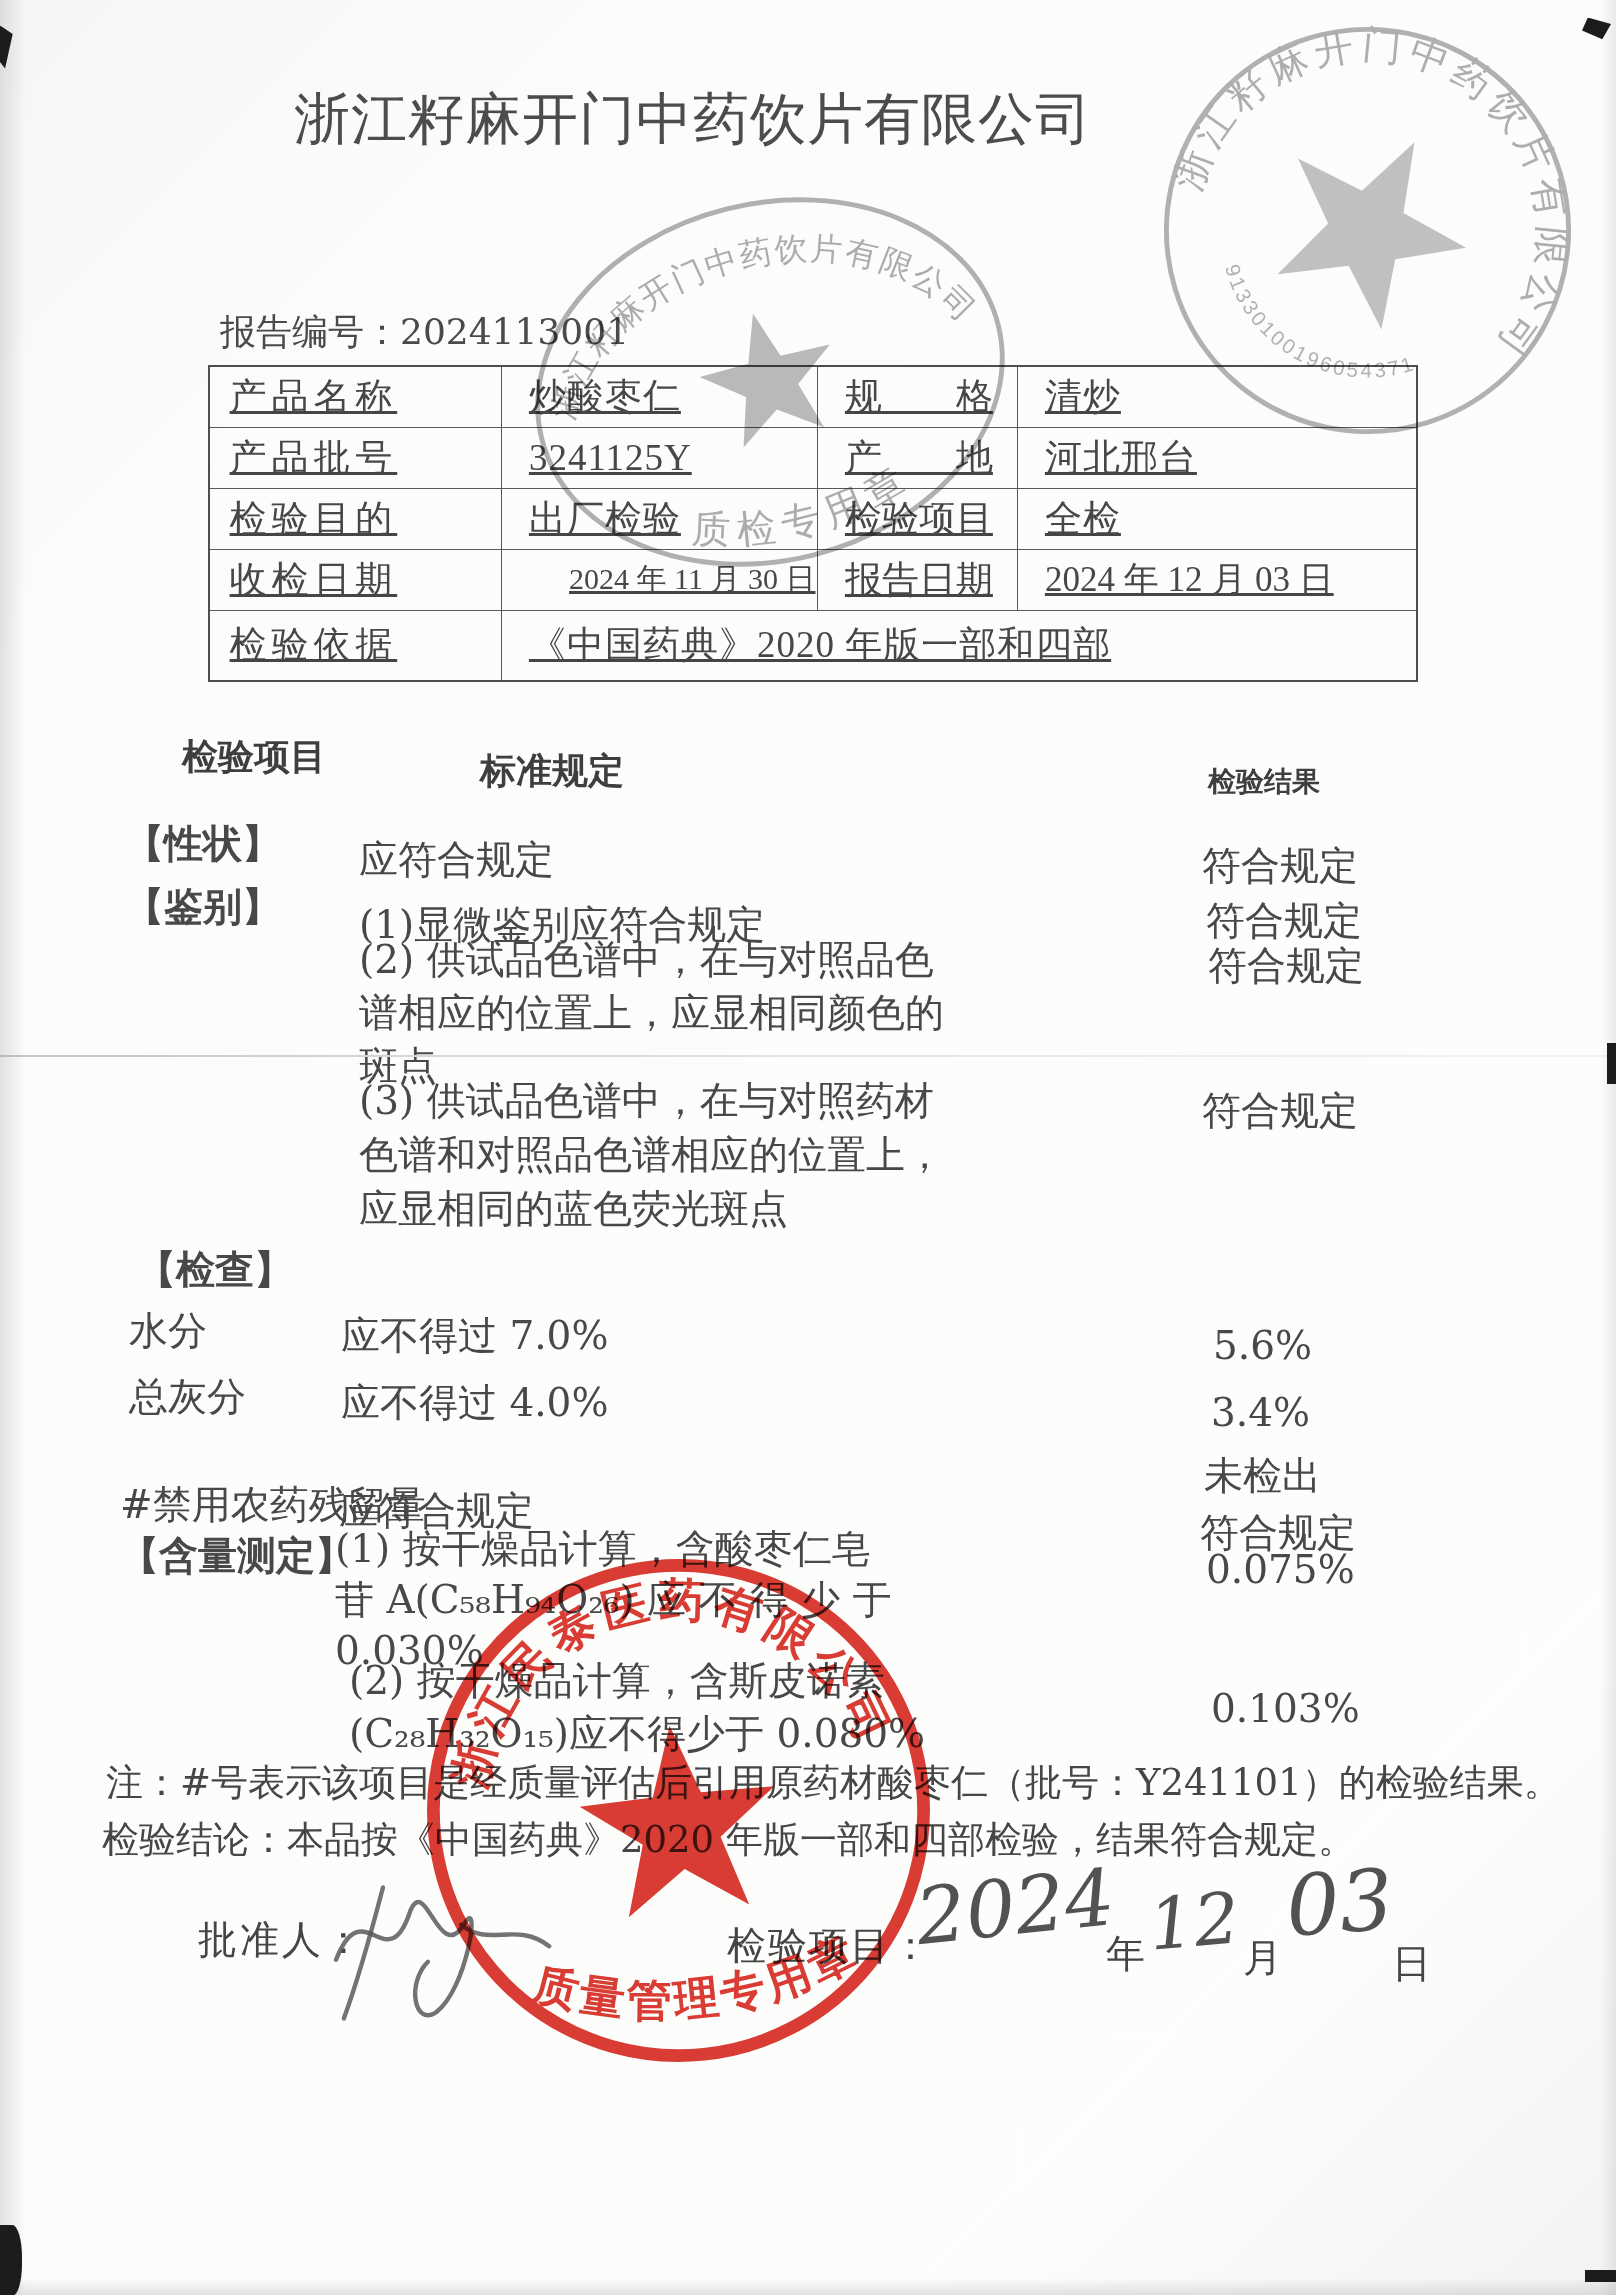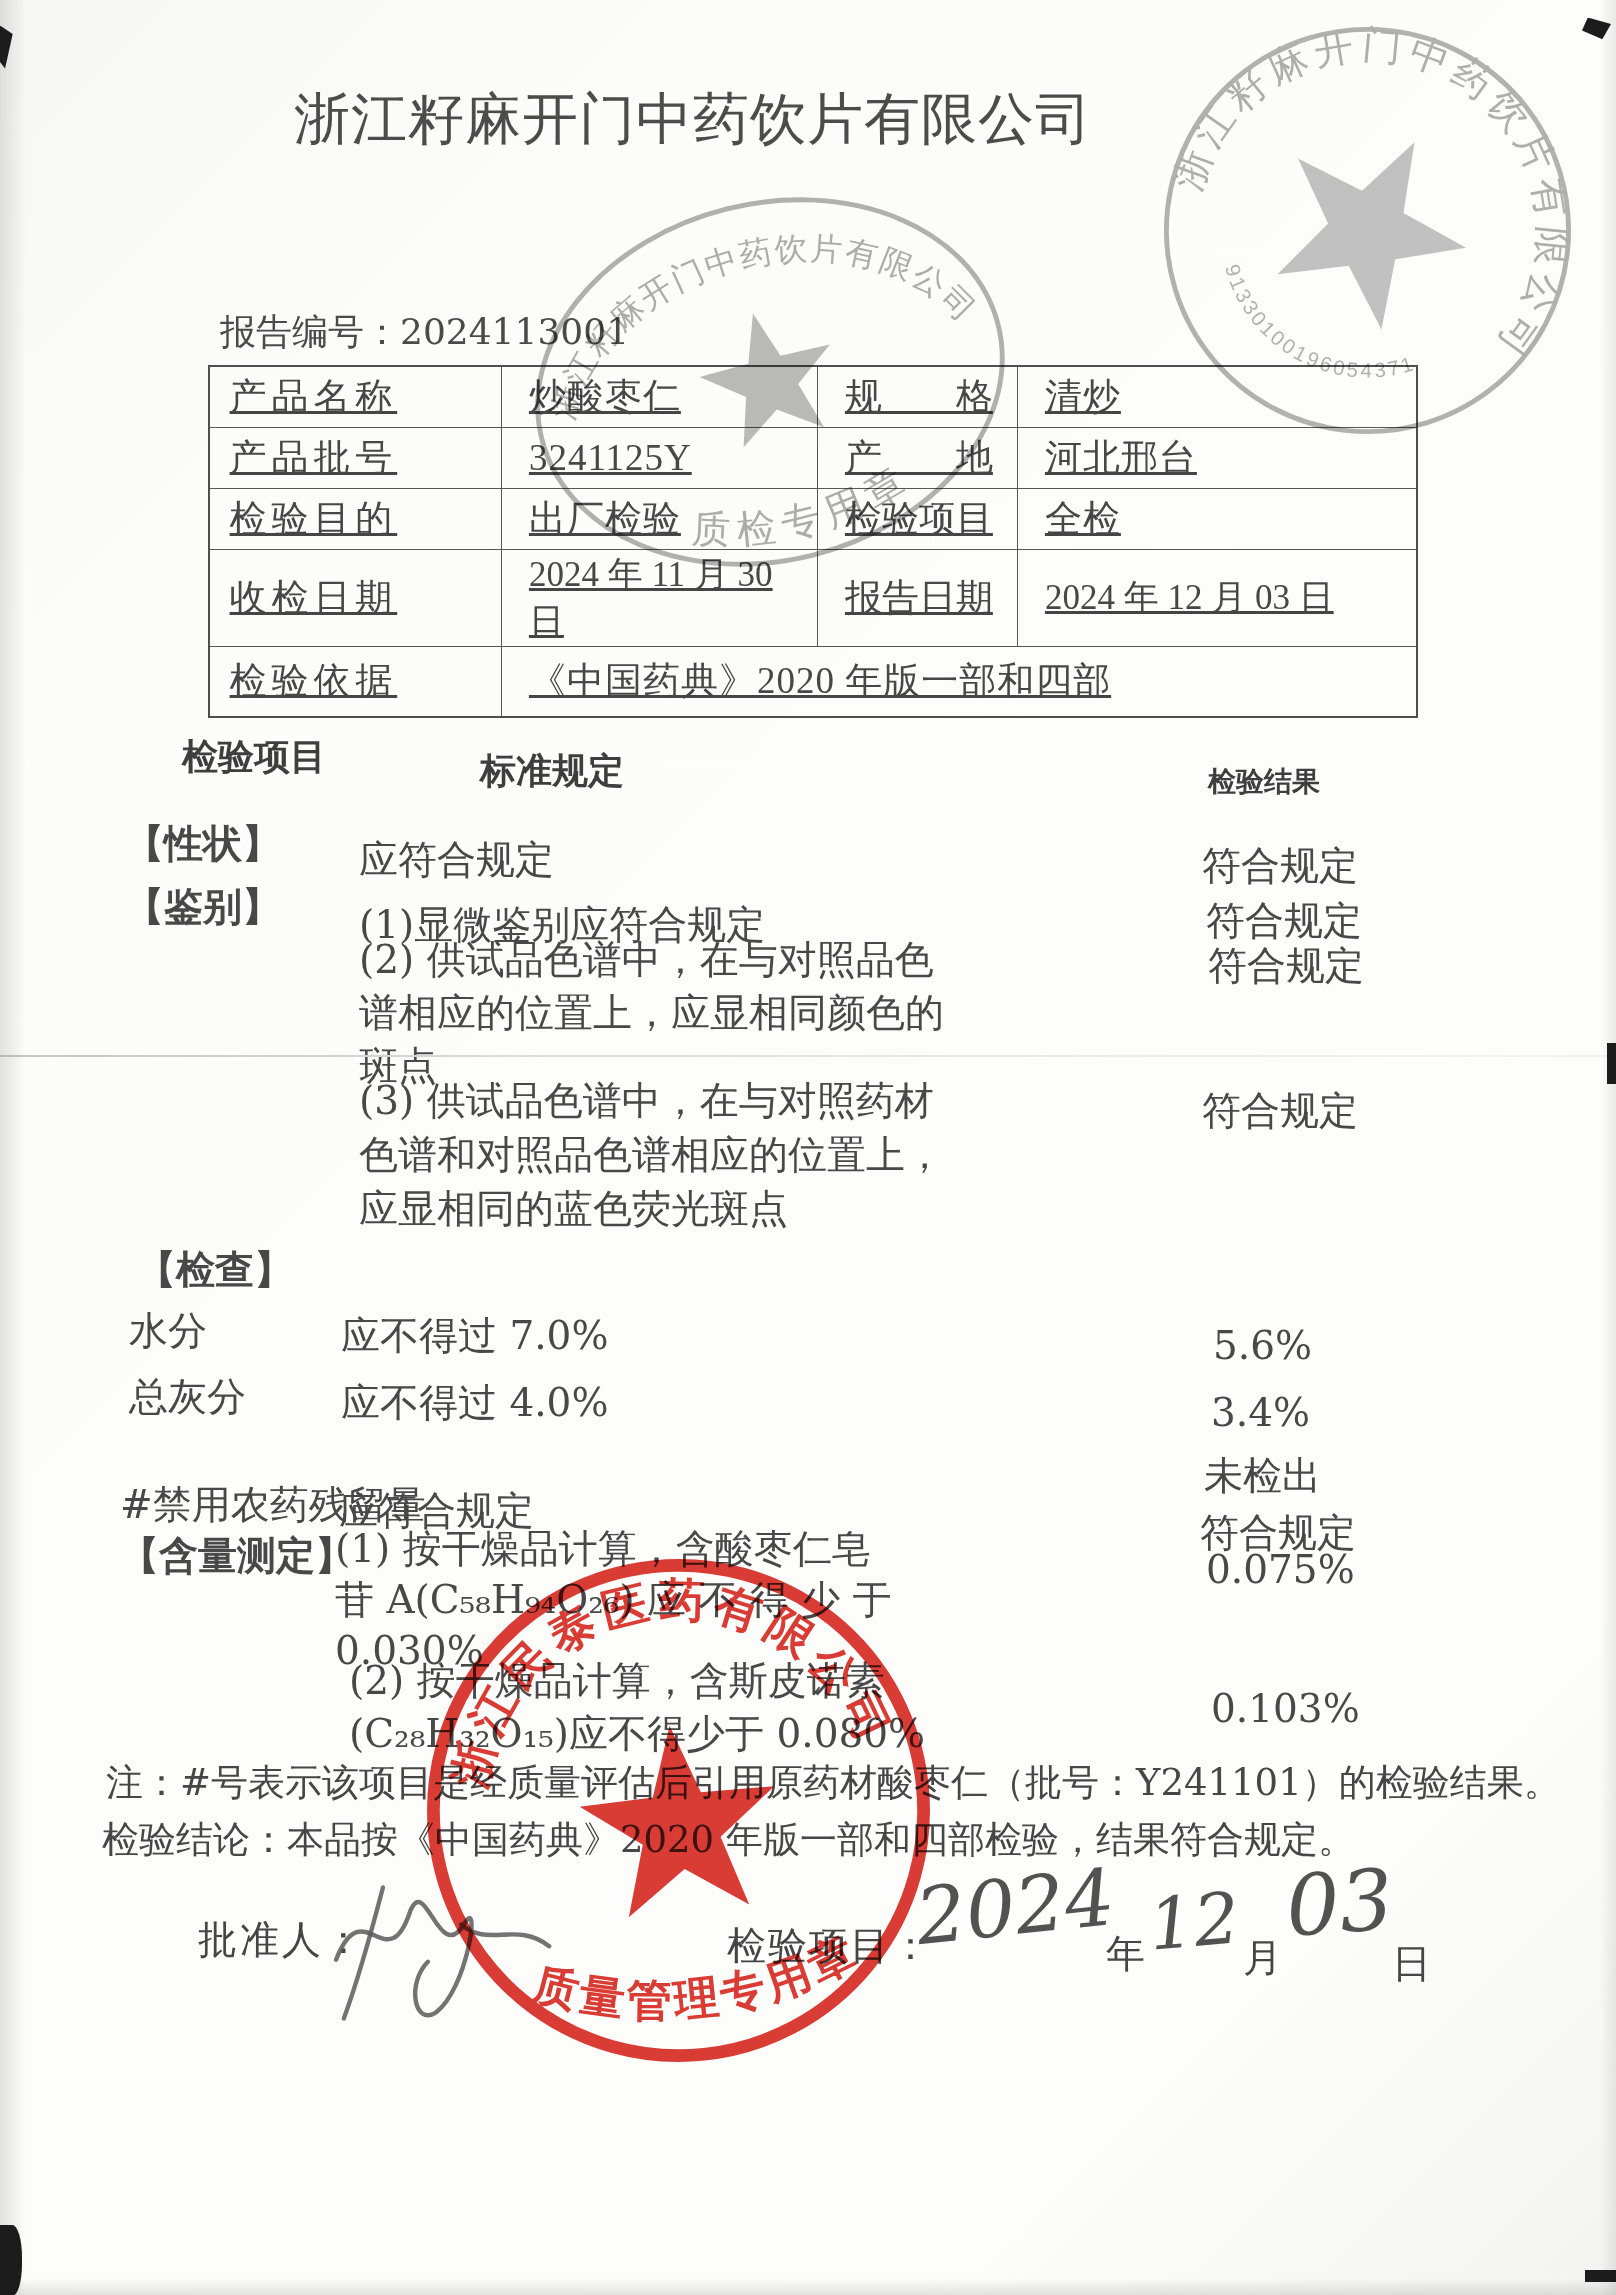--- a/index.html
+++ b/index.html
@@ -57,21 +57,21 @@
         <td class="val">河北邢台</td>
       </tr>
       <tr style="height:61px">
         <td class="lbl">检验目的</td>
         <td class="val">出厂检验</td>
         <td class="lbl2">检验项目</td>
         <td class="val">全检</td>
       </tr>
       <tr style="height:61px">
         <td class="lbl">收检日期</td>
-        <td class="val" style="letter-spacing:0;font-size:35px;">2024 年 11 月 30 日</td>
+        <td class="val" style="letter-spacing:0;font-size:30px;text-align:right;">2024 年 11 月 30 日</td>
         <td class="lbl2">报告日期</td>
         <td class="val" style="letter-spacing:0;font-size:35px;">2024 年 12 月 03 日</td>
       </tr>
       <tr style="height:71px">
         <td class="lbl">检验依据</td>
         <td class="val" colspan="3" style="">《中国药典》2020 年版一部和四部</td>
       </tr>
     </tbody>
       </table>
   </div>

